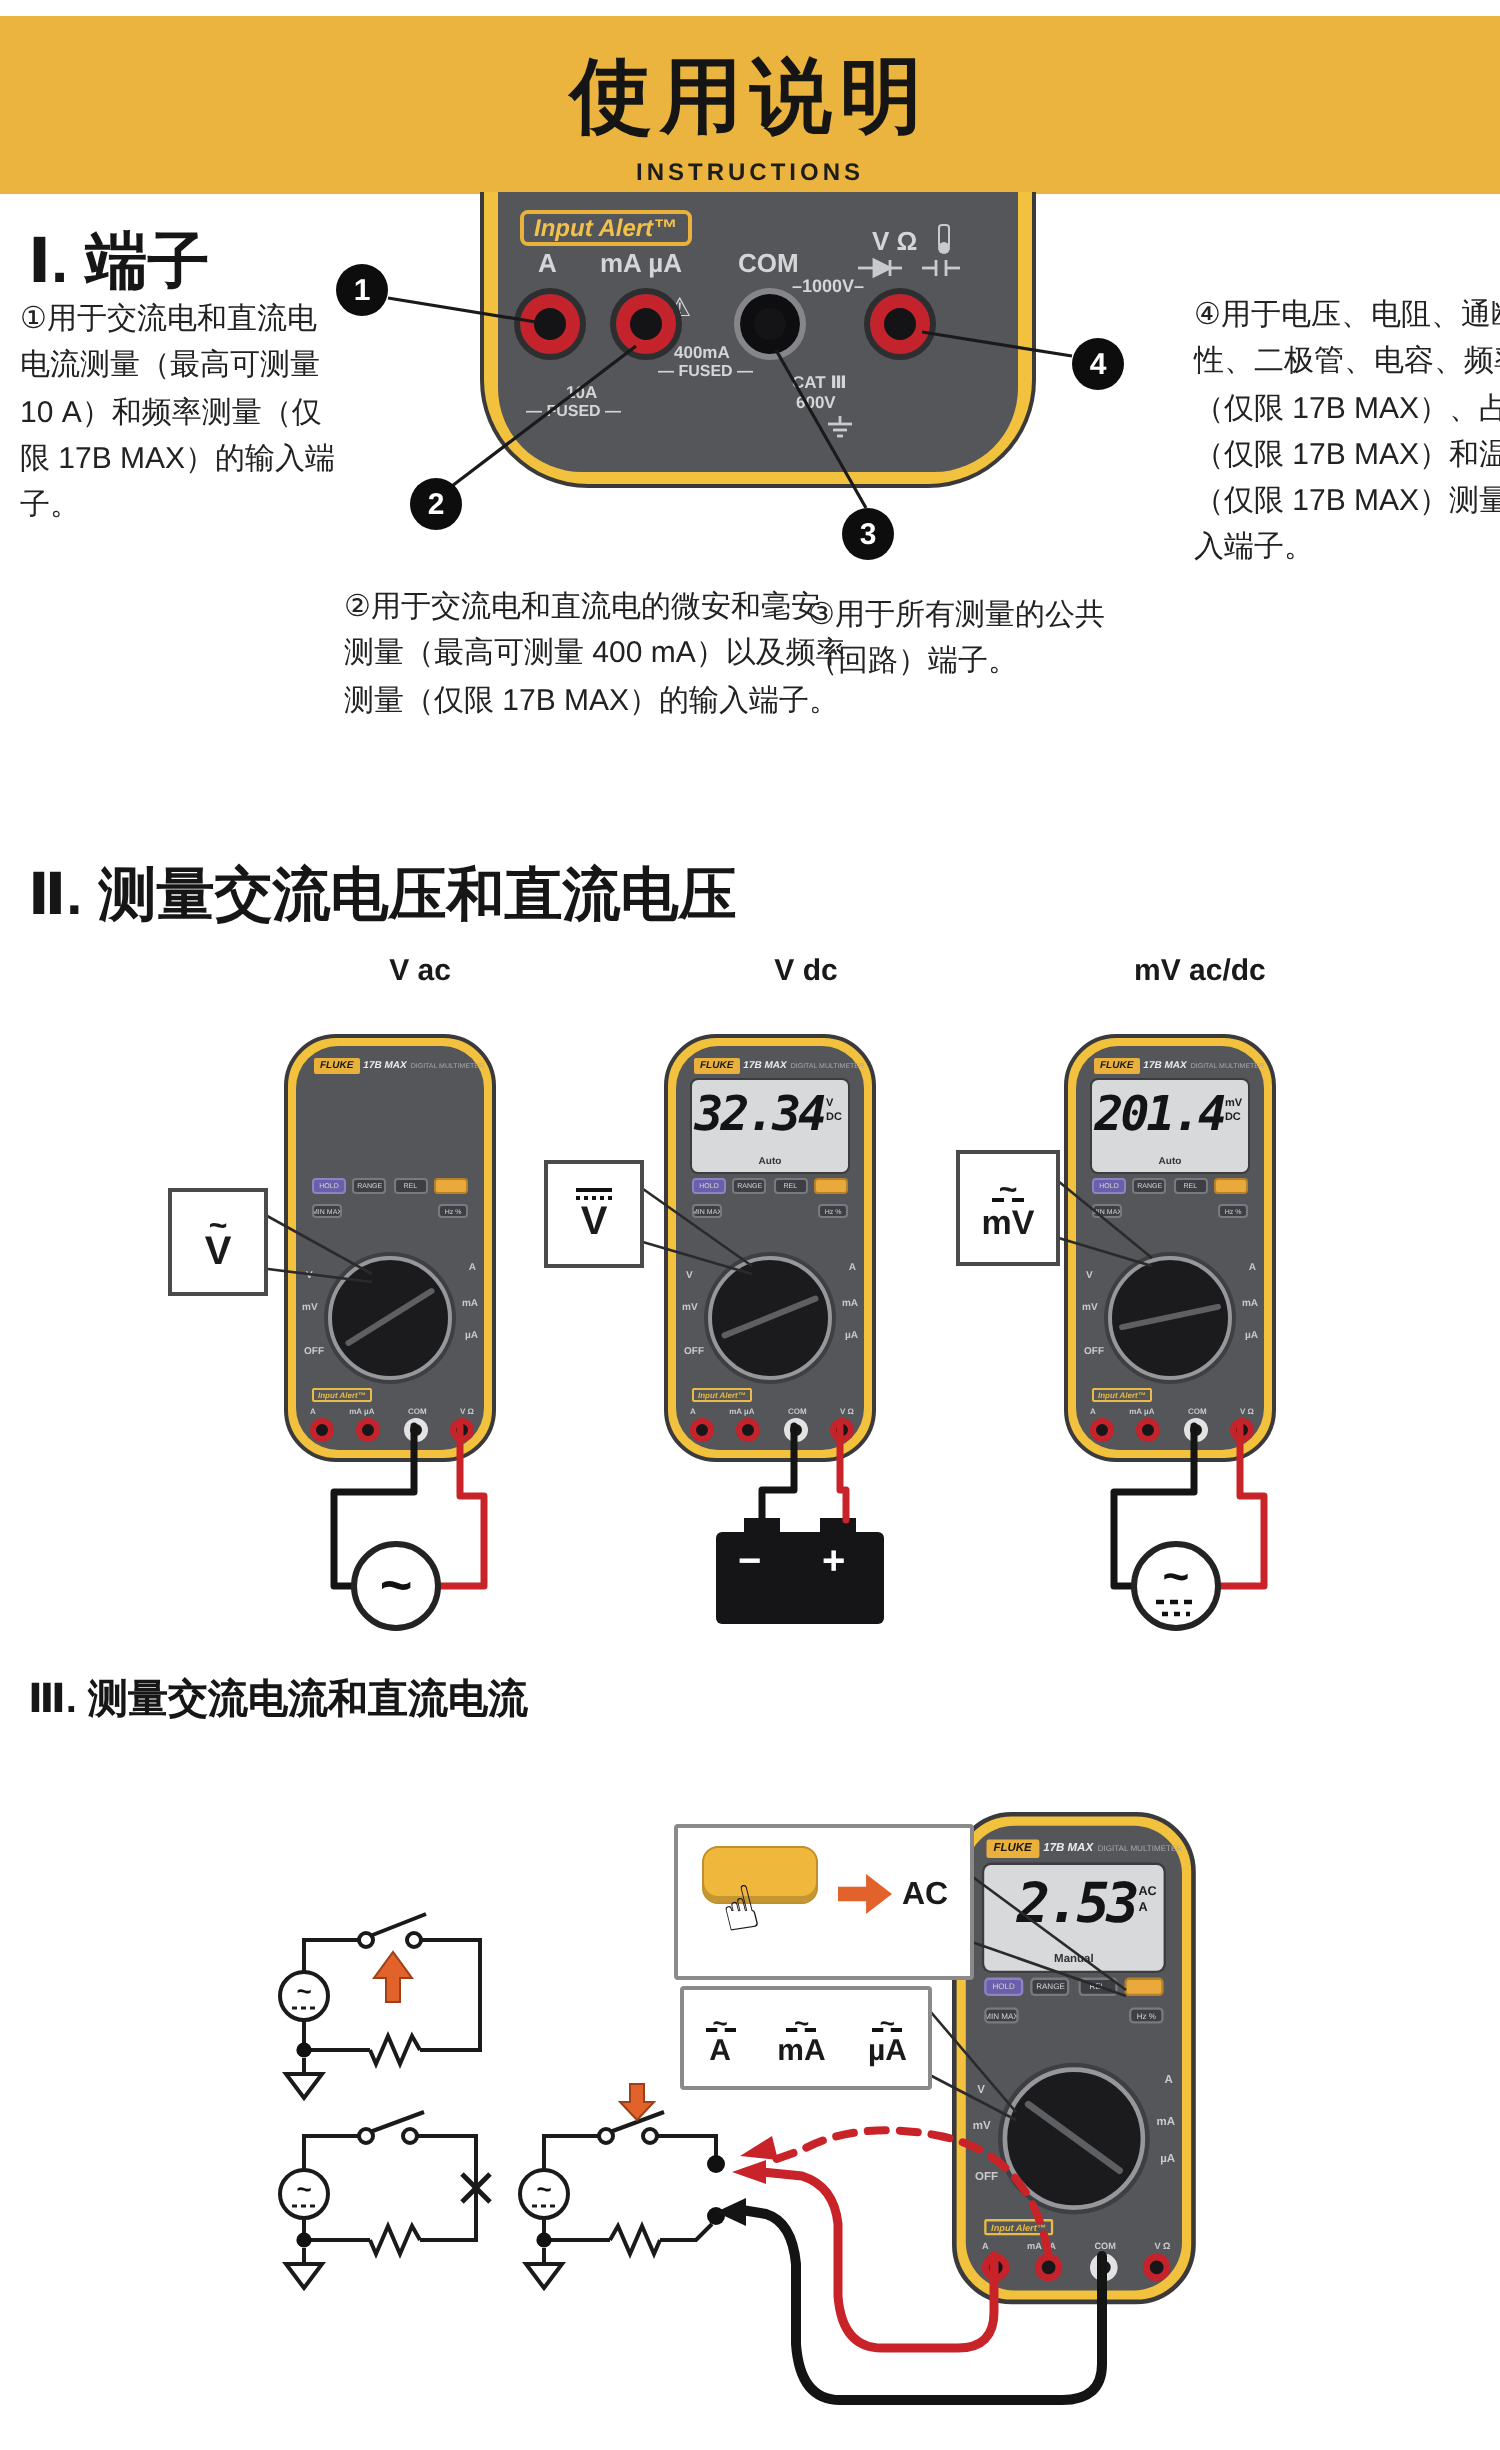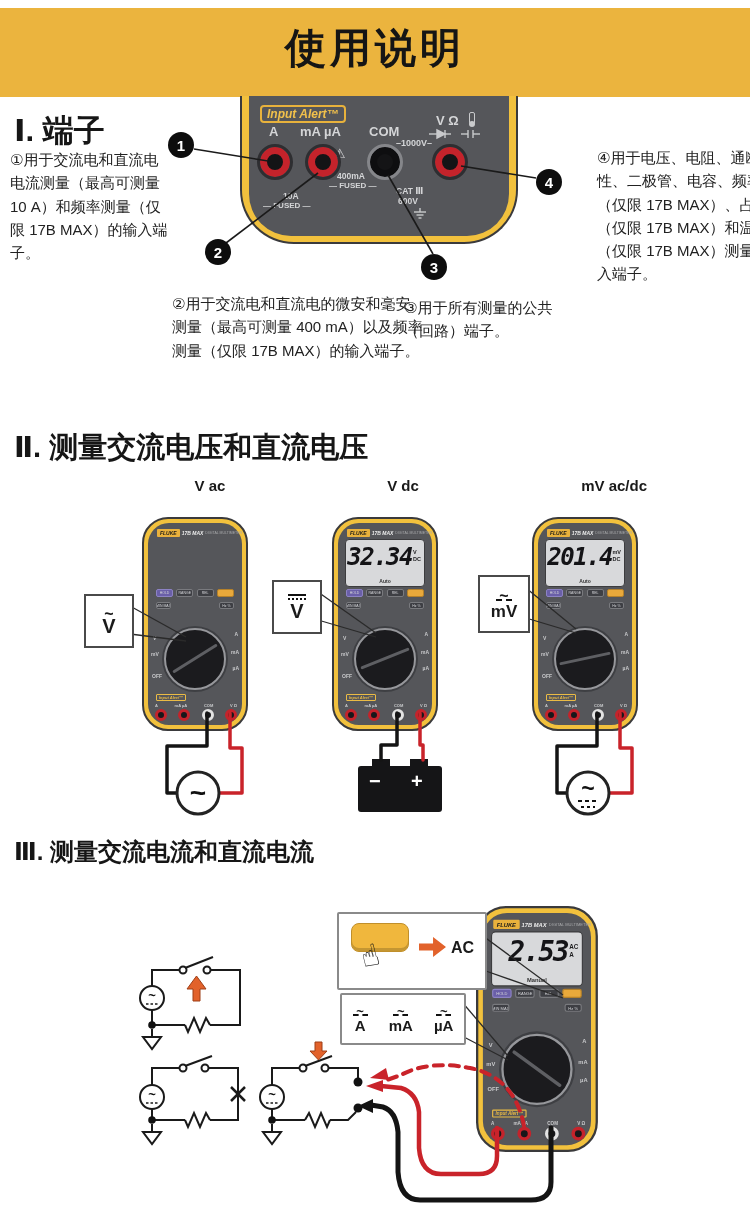--- a/index.html
+++ b/index.html
@@ -9,21 +9,21 @@
 
   
   .banner{position:absolute;left:0;top:8px;width:750px;height:89px;background:#EBB43E;text-align:center;}
   .banner .h1{margin:0;padding-top:13px;font-size:41px;font-weight:bold;letter-spacing:4px;color:#151515;}
   .banner .sub{font-size:12px;font-weight:bold;letter-spacing:2px;color:#1d1d1d;margin-top:3px;}
 
   
   .sec-title{position:absolute;font-weight:bold;color:#161616;white-space:nowrap;}
   #t1{left:14px;top:110px;font-size:31px;}
   #t2{left:14px;top:428px;font-size:29px;}
-  #t3{left:14px;top:836px;font-size:24px;}
+  #t3{left:14px;top:836px;font-size:20px;}
   .note{position:absolute;font-size:15px;line-height:1.55;color:#222;z-index:2;}
 
   
   .tp-outer{left:240px;top:96px;width:278px;height:148px;background:#F2C13D;
             border:2px solid #3a3a3c;border-top:none;border-radius:0 0 54px 54px;z-index:1;box-sizing:border-box;}
   .tp-inner{left:249px;top:96px;width:260px;height:140px;background:#55565A;border-radius:0 0 42px 42px;z-index:1;}
   .ptext{position:absolute;z-index:2;color:#d4d5d7;font-weight:bold;}
   .ia-box{position:absolute;left:260px;top:105px;z-index:2;border:2px solid #E8B23C;border-radius:4px;
           padding:0 5px;color:#F2C14B;font-style:italic;font-weight:bold;font-size:12px;}
   .pjack{position:absolute;width:30px;height:30px;border-radius:50%;background:#141416;box-sizing:border-box;
@@ -100,20 +100,21 @@
 
   .overlay{position:absolute;left:0;top:0;z-index:3;pointer-events:none;}
 </style>
 </head>
 <body>
 
 <div class="page">
 
   <div class="banner">
     <div class="h1">使用说明</div>
+    <div class="sub">INSTRUCTIONS</div>
   </div>
 
   <div class="sec-title" id="t2">Ⅱ. 测量交流电压和直流电压</div>
   <div class="sec-title" id="t1">Ⅰ. 端子</div>
   <div class="sec-title" id="t3">Ⅲ. 测量交流电流和直流电流</div>
 
   <div class="abs tp-outer"></div>
   <div class="abs tp-inner"></div>
   <div class="ia-box">Input Alert™</div>
   <div class="ptext" style="left:269px;top:124px;font-size:13px;">A</div>
@@ -167,21 +168,21 @@
       <span>4</span>
     </div>
 
   <div class="note" style="left:10px;top:148px;width:158px;">①用于交流电和直流电电流测量（最高可测量 10 A）和频率测量（仅限 17B MAX）的输入端子。</div>
   <div class="note" style="left:172px;top:292px;width:252px;">②用于交流电和直流电的微安和毫安测量（最高可测量 400 mA）以及频率测量（仅限 17B MAX）的输入端子。</div>
   <div class="note" style="left:404px;top:296px;width:175px;">③用于所有测量的公共（回路）端子。</div>
   <div class="note" style="left:556px;top:146px;width:190px;margin-left:41px;">④用于电压、电阻、通断性、二极管、电容、频率（仅限 17B MAX）、占空比（仅限 17B MAX）和温度（仅限 17B MAX）测量的输入端子。</div>
 
   <div class="abs" style="left:185px;top:477px;width:50px;text-align:center;font-weight:bold;font-size:15px;">V ac</div>
   <div class="abs" style="left:378px;top:477px;width:50px;text-align:center;font-weight:bold;font-size:15px;">V dc</div>
-  <div class="abs" style="left:567px;top:477px;width:80px;text-align:right;font-weight:bold;font-size:15px;">mV ac/dc</div>
+  <div class="abs" style="left:567px;top:477px;width:80px;text-align:left;font-weight:bold;font-size:15px;">mV ac/dc</div>
 
   <div class="meter" style="left:142px;top:517px;">
     <div class="m-face">
       <div class="m-brand">
         <span class="m-logo">FLUKE</span>
         <span class="m-model">17B MAX</span>
         <span class="m-type">DIGITAL MULTIMETER</span>
       </div>
       <div class="m-r1">
         <span class="mb mb-purple">HOLD</span>

